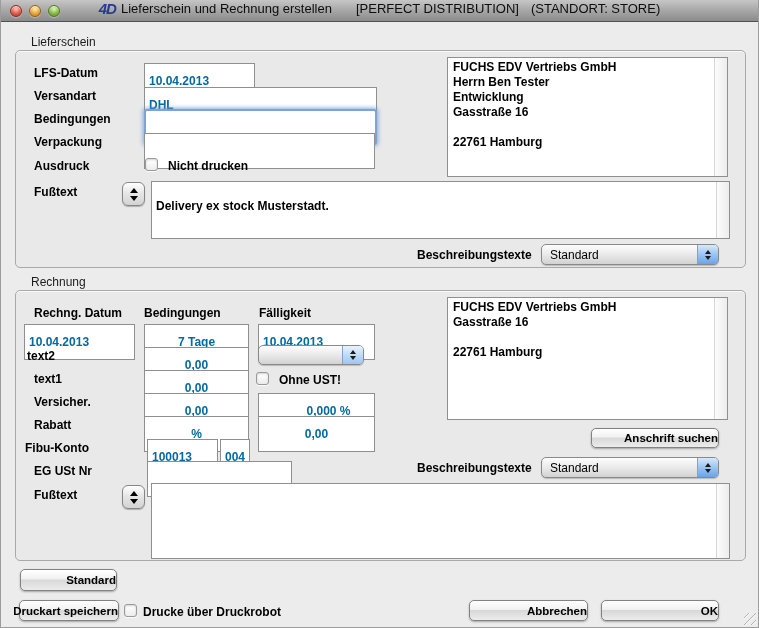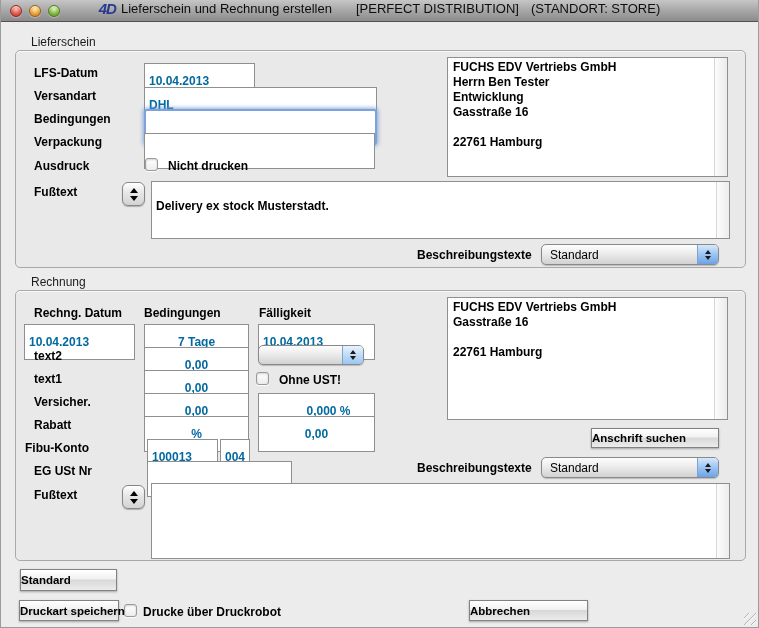--- a/index.html
+++ b/index.html
@@ -57,24 +57,24 @@
     display:flex; align-items:stretch; overflow:hidden; box-shadow:0 1px 1px rgba(0,0,0,.2); }
   .popup .txt { flex:1; font-size:12px; color:#000; padding:0 8px; display:flex; align-items:center; white-space:nowrap; overflow:hidden; }
   .popup .txt.b { font-weight:bold; }
   .popup .cap { width:21px; display:flex; flex-direction:column; align-items:center; justify-content:center; gap:2px;
     border-left:1px solid #7fa3cf; }
   .cap.blue      { background:linear-gradient(#d6e9fc, #9cc4f2 50%, #6ba3e8); }
   .cap.lightblue { background:linear-gradient(#e8f3fd, #bcd9f7 55%, #9cc6f2); }
   .cap .u { width:0;height:0;border-left:3px solid transparent;border-right:3px solid transparent;border-bottom:4px solid #1a1a1a; }
   .cap .d { width:0;height:0;border-left:3px solid transparent;border-right:3px solid transparent;border-top:4px solid #1a1a1a; }
 
-  .btn { position:absolute; height:21px; border:1px solid #828282; border-radius:0;
+  .btn { position:absolute; height:21px; border:1px solid #828282; border-radius:5px;
     background:linear-gradient(#ffffff,#f1f1f1 45%,#d8d8d8 50%,#ececec);
     font-weight:bold; font-size:11.5px; color:#000;
-    display:flex; align-items:center; justify-content:flex-start; white-space:nowrap;
+    display:flex; align-items:center; justify-content:flex-end; white-space:nowrap;
     box-shadow:0 1px 2px rgba(0,0,0,.3); }
 
   .textwrap { position:absolute; background:#fff; border:1px solid #8f8f8f; }
   .textwrap textarea { position:absolute; inset:0; right:13px; border:none; background:transparent; resize:none; outline:none;
     font-family:"Liberation Sans", sans-serif; font-weight:bold; font-size:12px; line-height:15px; padding:17px 4px; overflow:hidden; }
   .vscroll { position:absolute; top:0; bottom:0; right:0; width:13px;
     background:linear-gradient(to right,#fcfcfc,#ececec); border-left:1px solid #d6d6d6; }
   .addrbox { position:absolute; background:#fff; border:1px solid #8f8f8f; }
   .addrbox .addr { position:absolute; inset:0; right:13px; font-weight:bold; font-size:12px; line-height:15px;
     padding:2px 5px; white-space:pre-line; overflow:hidden; }
@@ -153,21 +153,21 @@
   <div class="groupbox" style="left:14px; top:290px; width:731px; height:271px;"></div>
 
   <span class="lbl" style="left:33px; top:306px;">Rechng. Datum</span>
   <span class="lbl" style="left:143px; top:306px;">Bedingungen</span>
   <span class="lbl" style="left:258px; top:306px;">Fälligkeit</span>
 
   <input class="tf" style="left: 23px; top: 324px; width: 111px;" value="10.04.2013">
   <input class="tf num" style="left: 143px; top: 324px; width: 105px;" value="7 Tage">
   <input class="tf" style="left: 257px; top: 324px; width: 117px;" value="10.04.2013">
 
-  <span class="lbl" style="left:33px; top:349px;">text2</span>
+  <span class="lbl" style="left:26px; top:349px;">text2</span>
   <input class="tf num" style="left: 143px; top: 347px; width: 105px;" value="0,00">
   <div class="popup" style="left:257px; top:345px; width:106px; height:20px;">
     <span class="txt"></span>
     <span class="cap lightblue">
         <span class="u"></span>
         <span class="d"></span>
       </span>
   </div>
 
   <span class="lbl" style="left:33px; top:372px;">text1</span>
@@ -225,15 +225,18 @@
   </div>
   <div class="btn" style="left:18px; top:600px; width:100px;">
     <span>Druckart speichern</span>
   </div>
   <div class="cb" style="left:123px; top:604px;"></div>
   <span class="lbl" style="left:142px; top:605px;">Drucke über Druckrobot</span>
 
   <div class="btn" style="left:468px; top:600px; width:119px;">
     <span>Abbrechen</span>
   </div>
+  <div class="btn" style="left:600px; top:600px; width:118px;">
+    <span>OK</span>
+  </div>
 
   <div class="grip"></div>
 </div>
 
 </body></html>

